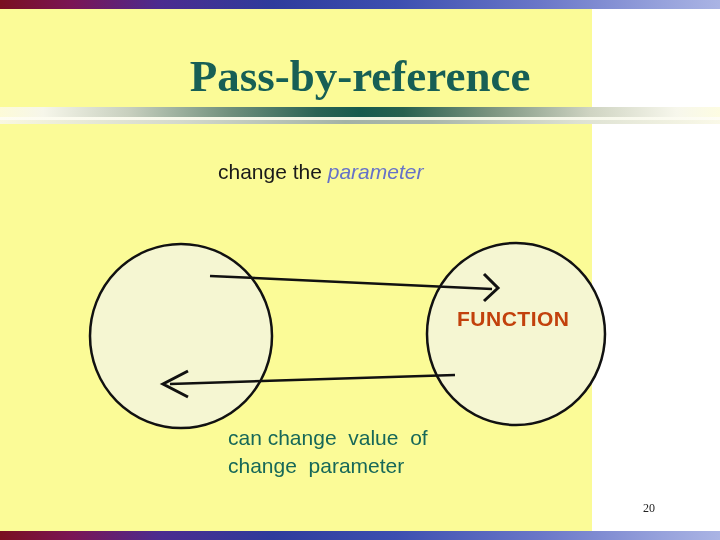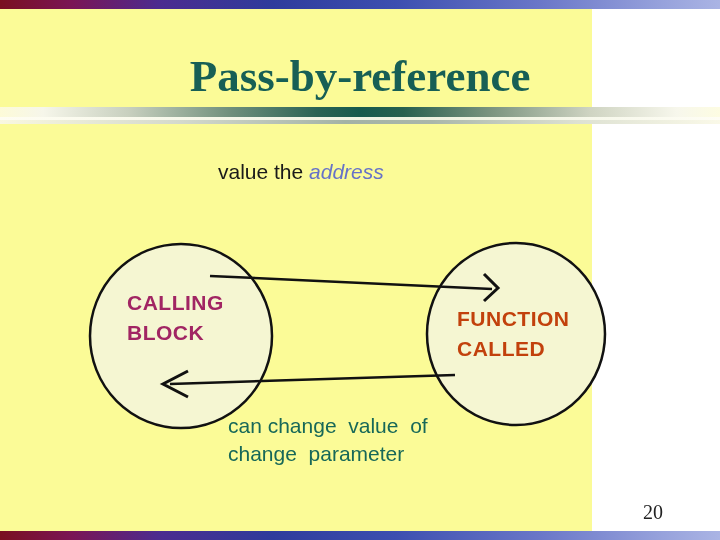--- a/index.html
+++ b/index.html
@@ -28,67 +28,62 @@
   .rule-c{height:4px;
     background:linear-gradient(90deg,#F9F8E0 0%,#D4D9CC 25%,#A3B2A6 48%,#AAB7AA 60%,#DDE1D2 80%,#FAF9E8 100%);}
   .desc{position:absolute;left:218px;top:155px;
     font-size:21px;line-height:34px;color:#1A1A1A;}
   .desc .line{white-space:pre;}
   .desc .em{font-style:italic;color:#6672C8;}
   .diagram{position:absolute;left:0;top:0;width:720px;height:540px;}
   .node-label{position:absolute;font-weight:bold;font-size:21px;line-height:30px;letter-spacing:0.5px;}
   .node-label.left{left:127px;top:288px;color:#A12563;}
   .node-label.right{left:457px;top:304px;color:#c2410c;}
-  .note{position:absolute;left:228px;top:412px;
+  .note{position:absolute;left:228px;top:424px;
     font-size:21px;line-height:28px;color:#176858;}
   .note div{white-space:pre;}
   .pagenum{position:absolute;left:643px;top:501px;
-    font-family:"Liberation Serif",serif;font-size:20px;color:#222222;}
+    font-family:"Liberation Serif",serif;font-size:12px;color:#222222;}
 </style>
 </head>
 <body>
 
 <div class="slide">
 
   <div class="bar top"></div>
   <div class="bar bottom"></div>
 
   <h1 class="title">Pass-by-reference</h1>
 
   <div class="rule">
     <div class="rule-a"></div>
     <div class="rule-b"></div>
     <div class="rule-c"></div>
   </div>
 
   <div class="desc">
-    <div class="line"><span>value the </span><span class="em">address</span></div>
+    <div class="line"><span>change the </span><span class="em">parameter</span></div>
   </div>
 
   <svg class="diagram" viewBox="0 0 720 540">
     <ellipse cx="181" cy="336" rx="91" ry="92" fill="#F5F6D2" stroke="#111111" stroke-width="2.5"></ellipse>
     <ellipse cx="516" cy="334" rx="89" ry="91" fill="#F5F6D2" stroke="#111111" stroke-width="2.5"></ellipse>
     <g stroke="#111111" fill="none">
       <line x1="210" y1="276" x2="492" y2="289" stroke-width="2.5"></line>
       <polyline points="484,274 498,288 484,301" stroke-width="3"></polyline>
     </g>
     <g stroke="#111111" fill="none">
       <line x1="455" y1="375" x2="170" y2="384" stroke-width="2.5"></line>
       <polyline points="188,371 163,384 188,397" stroke-width="3"></polyline>
     </g>
   </svg>
 
-  <div class="node-label left">
-    <div>CALLING</div>
-    <div>BLOCK</div>
-  </div>
 
   <div class="node-label right">
     <div>FUNCTION</div>
-    <div>CALLED</div>
   </div>
 
   <div class="note">
     <div>can change  value  of</div>
     <div>change  parameter</div>
   </div>
 
   <div class="pagenum">20</div>
 
 </div>

